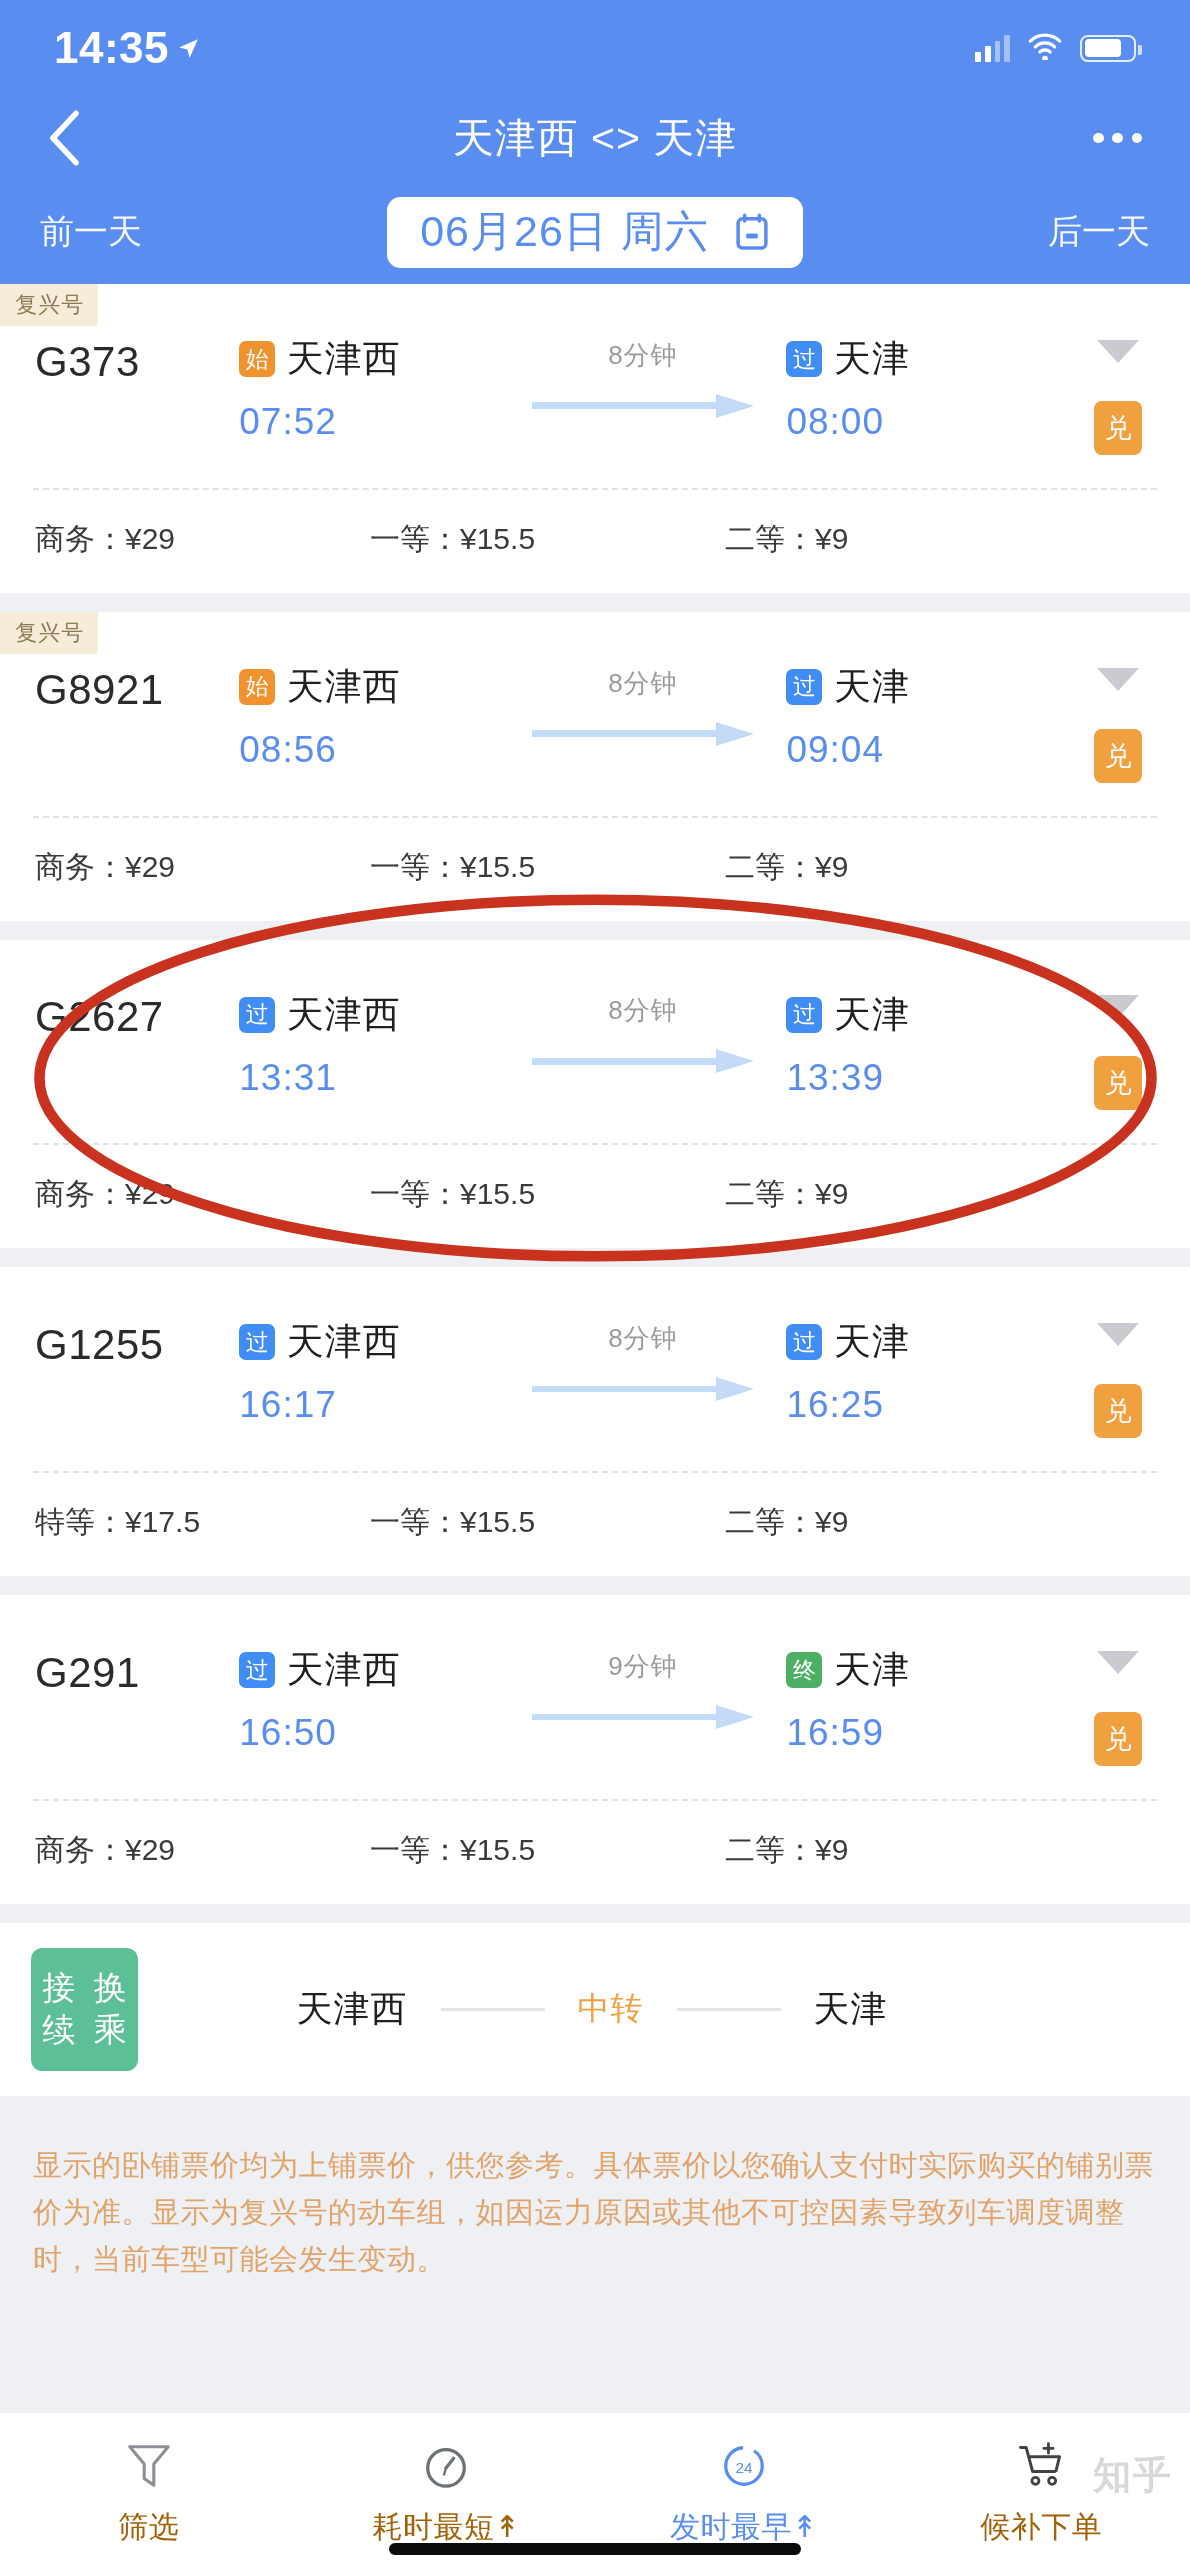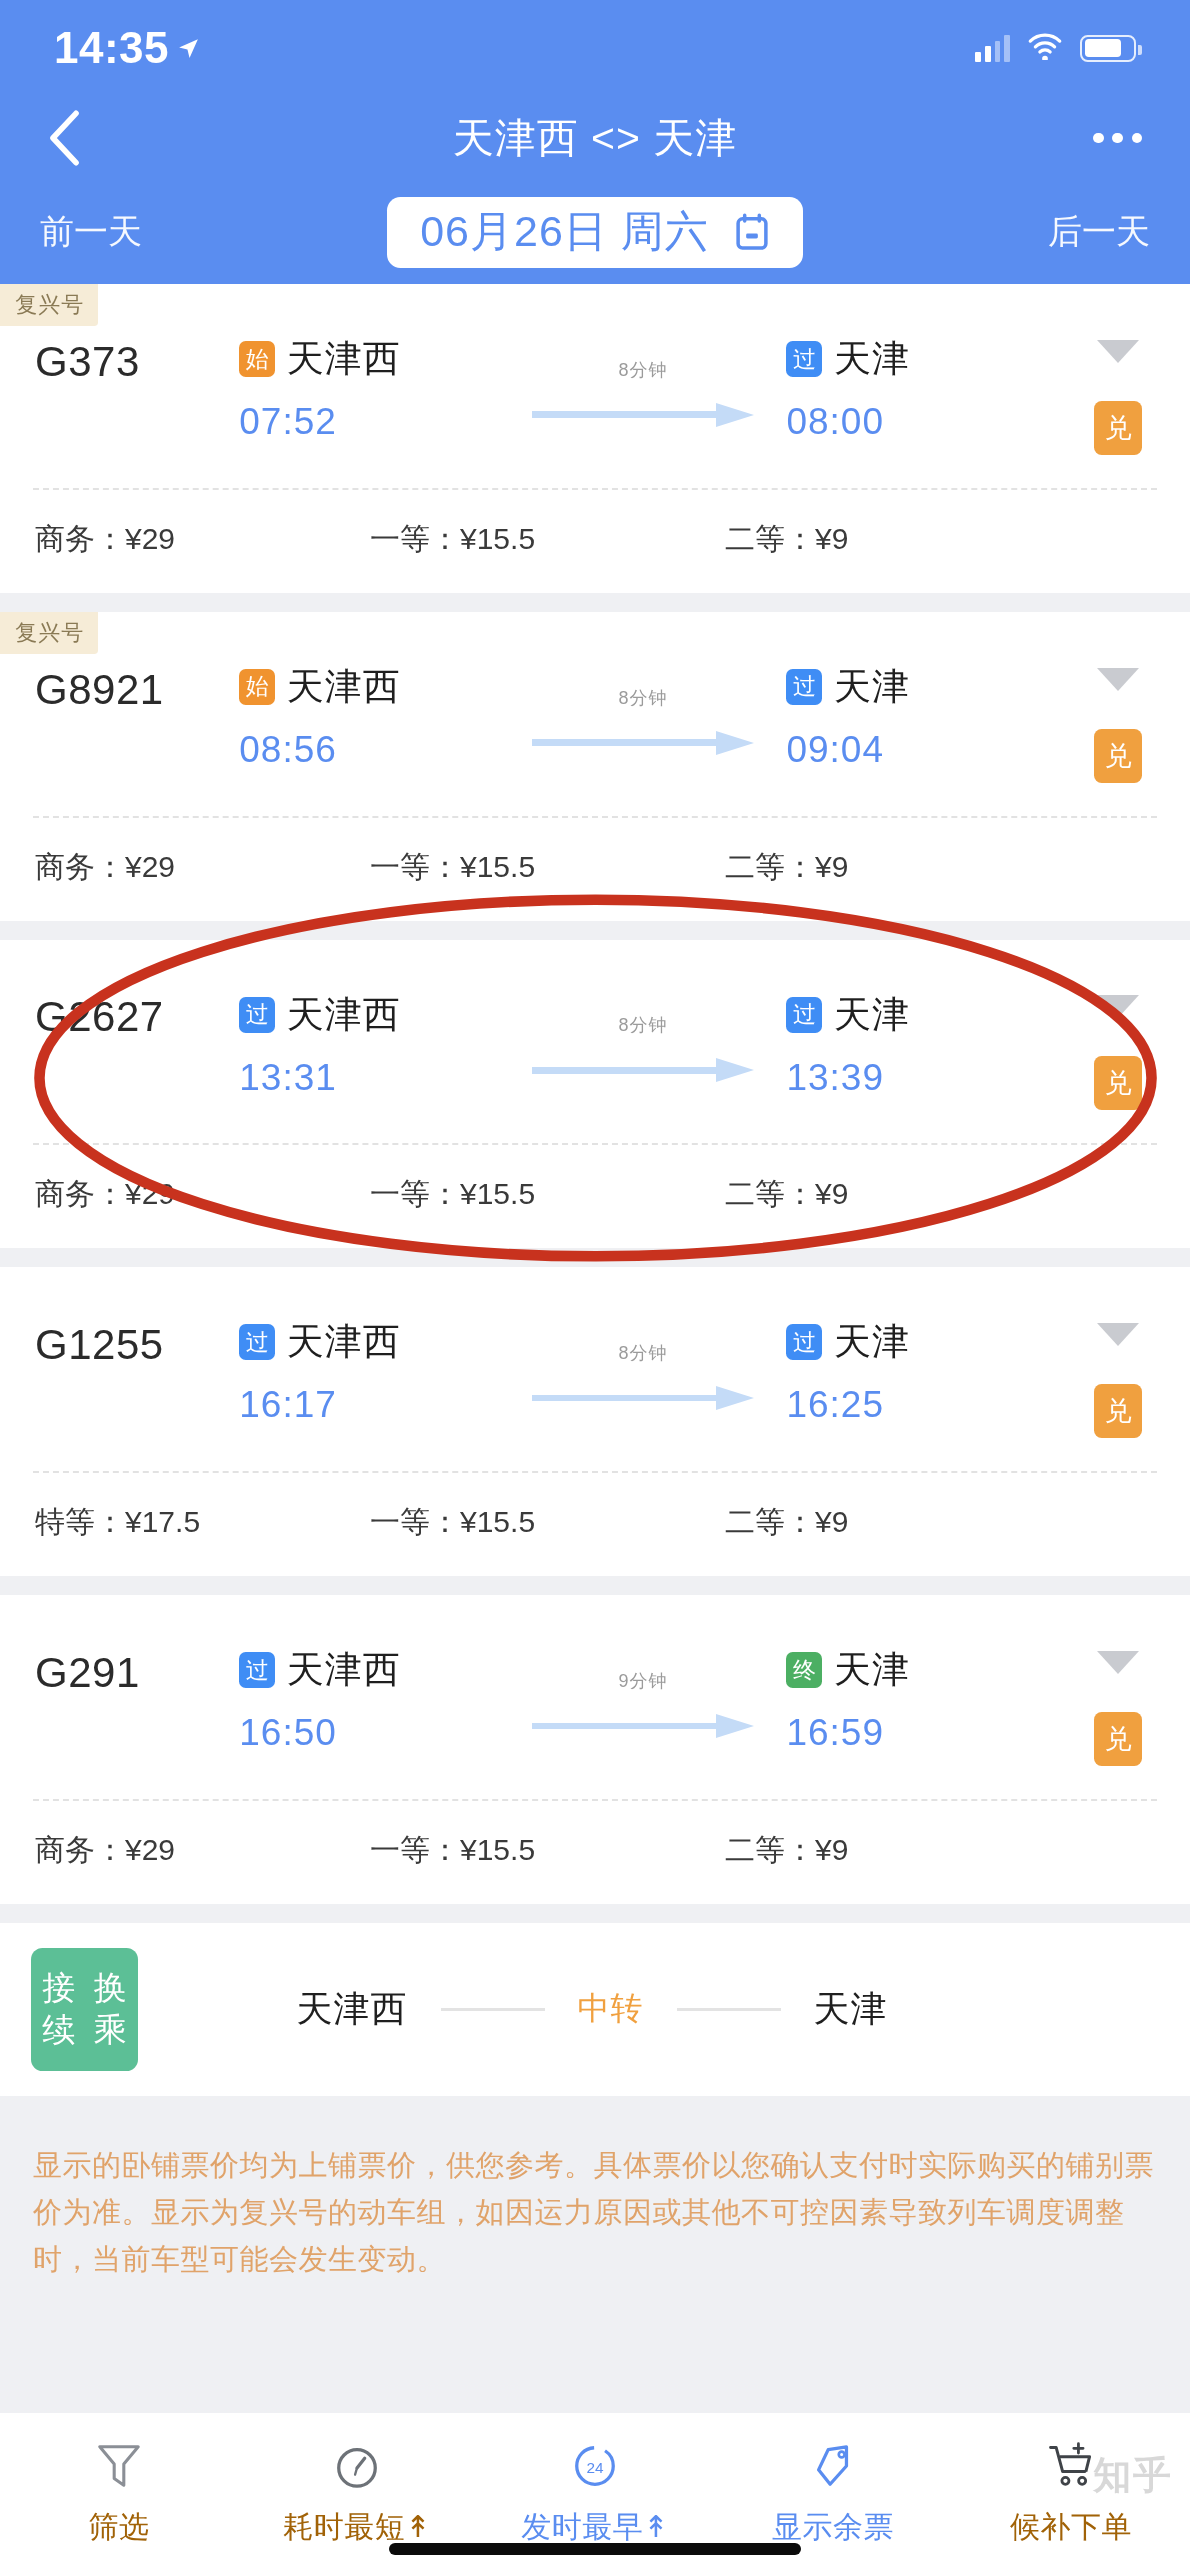--- a/index.html
+++ b/index.html
@@ -80,21 +80,21 @@
     width:36px;height:36px;border-radius:6.7px;color:#fff;font-size:23px;
     display:flex;align-items:center;justify-content:center;flex:none;font-weight:500;
   }
   .tag.start{background:#f0932f;}
   .tag.pass{background:#3f8df5;}
   .tag.end{background:#4caf63;}
   .stn-name{font-size:37px;color:#1f1f1f;letter-spacing:1px;}
   .stn-time{font-size:37px;color:#5a8df0;margin-top:17px;letter-spacing:1px;}
 
   .mid-col{width:288px;display:flex;flex-direction:column;align-items:center;padding-top:3.8px;}
-  .dur{font-size:18px;color:#9b9b9b;letter-spacing:1px;margin-top:20px;}
+  .dur{font-size:26px;color:#9b9b9b;letter-spacing:1px;}
   .arrow{width:222px;height:25px;position:relative;margin-top:21px;}
   .arrow .bar{position:absolute;left:0;top:8.6px;width:188px;height:6.7px;background:#c4dbf7;}
   .arrow .hd{
     position:absolute;right:0;top:0;width:0;height:0;
     border-top:12.5px solid transparent;border-bottom:12.5px solid transparent;
     border-left:38px solid #c4dbf7;
   }
 
   .right-col{margin-left:auto;width:144px;display:flex;flex-direction:column;align-items:center;padding-top:5.8px;}
   .caret{width:0;height:0;border-left:21px solid transparent;border-right:21px solid transparent;border-top:23px solid #c9cbd0;cursor:pointer;}
@@ -438,29 +438,20 @@
     </div>
     <div class="tab active">
       <span class="ic">
         <svg width="50" height="54" viewBox="0 0 26 28">
           <circle cx="13" cy="14" r="9.5" stroke="#5a8df0" stroke-width="1.7" fill="none" stroke-dasharray="44 6"></circle>
           <text x="13" y="17.5" font-size="8" fill="#5a8df0" text-anchor="middle" font-family="Liberation Sans">24</text>
         </svg>
       </span>
                  <span class="lb">发时最早↟</span>
     </div>
-    <div class="tab active">
-      <span class="ic">
-        <svg width="50" height="54" viewBox="0 0 26 28">
-          <path d="M20 4l-9.5 1.5L5.5 16l6 7.5 8.5-9.5z" stroke="#5a8df0" stroke-width="1.7" fill="none" stroke-linejoin="round"></path>
-          <circle cx="17.5" cy="8" r="1.5" stroke="#5a8df0" stroke-width="1.4" fill="none"></circle>
-        </svg>
-      </span>
-                 <span class="lb">显示余票</span>
-    </div>
     <div class="tab">
       <span class="ic">
         <svg width="52" height="54" viewBox="0 0 28 28">
           <path d="M3 4h3l3.5 13h12" stroke="#3f4348" stroke-width="1.6" fill="none" stroke-linecap="round" stroke-linejoin="round"></path>
           <path d="M8 9h16l-2 8" stroke="#3f4348" stroke-width="1.6" fill="none" stroke-linejoin="round"></path>
           <circle cx="11" cy="22" r="1.9" stroke="#3f4348" stroke-width="1.5" fill="none"></circle>
           <circle cx="20" cy="22" r="1.9" stroke="#3f4348" stroke-width="1.5" fill="none"></circle>
           <path d="M18 2v5M15.5 4.5h5" stroke="#3f4348" stroke-width="1.5" stroke-linecap="round"></path>
         </svg>
       </span>

